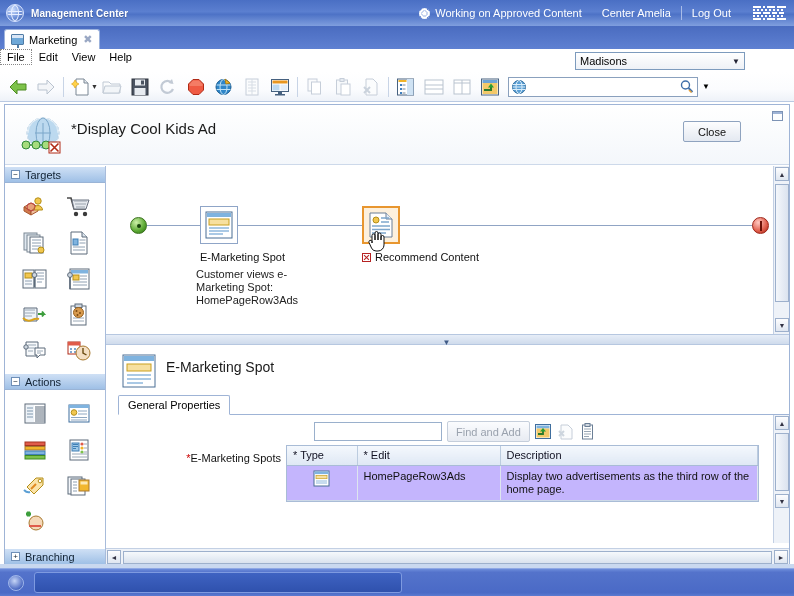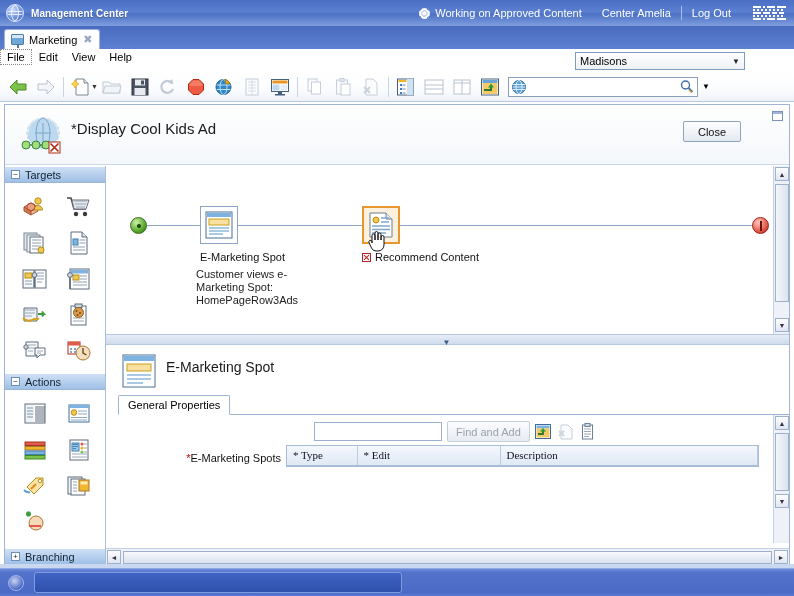--- a/index.html
+++ b/index.html
@@ -268,21 +268,21 @@
     font-size:11px; color:#9aa2ae;
   }
   .mini-ic { width:17px;height:17px; display:flex;align-items:center;justify-content:center; }
   .field-label {
     position:absolute; left:60px; top:37px; width:115px; text-align:right;
     font-size:11px; color:#111;
   }
   .req { color:#cc0000; }
   .grid {
     position:absolute; left:180px; top:30px; right:14px;
-    border:1px solid #a9bcd6; background:#c4b5fd;font-family:Liberation Serif, serif;
+    border:1px solid #a9bcd6; background:#c4b5fd;
   }
   .grid table { border-collapse:collapse; width:100%; font-size:11px; }
   .grid th {
     background:linear-gradient(to bottom,#f4f8fd,#dfe8f4);
     border-right:1px solid #bcccdf; border-bottom:1px solid #a9bcd6;
     font-weight:normal; text-align:left; padding:3px 6px; color:#112;
     height:19px;
   }
   .grid td {
     border-right:1px solid #dde5ef; border-bottom:1px solid #cdd9e8;
@@ -869,20 +869,34 @@
       <div class="grid">
         <table>
           <thead>
             <tr>
               <th style="width:70px">* Type</th>
               <th style="width:143px">* Edit</th>
               <th>Description</th>
             </tr>
           </thead>
           <tbody>
+            <tr>
+              <td class="typecell">
+                <span>
+                  <svg width="17" height="17" viewBox="0 0 17 17">
+                    <rect x="1" y="1" width="15" height="15" fill="#ffffff" stroke="#4a6f95"></rect>
+                    <rect x="1.5" y="1.5" width="14" height="2.6" fill="#7fb3df"></rect>
+                    <rect x="3" y="5.5" width="11" height="3.2" fill="#f7e0a0" stroke="#c9a020" stroke-width="0.7"></rect>
+                    <path d="M3 11 h11 M3 13 h11" stroke="#8fb8dd"></path>
+                  </svg>
+                </span>
+              </td>
+              <td>HomePageRow3Ads</td>
+              <td>Display two advertisements as the third row of the home page.</td>
+            </tr>
           </tbody>
         </table>
       </div>
     </div>
 
     <div class="detail-scroll">
       <div class="sc-arrow" style="top:1px;">▲</div>
       <div class="sc-thumb" style="top:18px; height:58px;"></div>
       <div class="sc-arrow" style="top:79px;">▼</div>
     </div>

